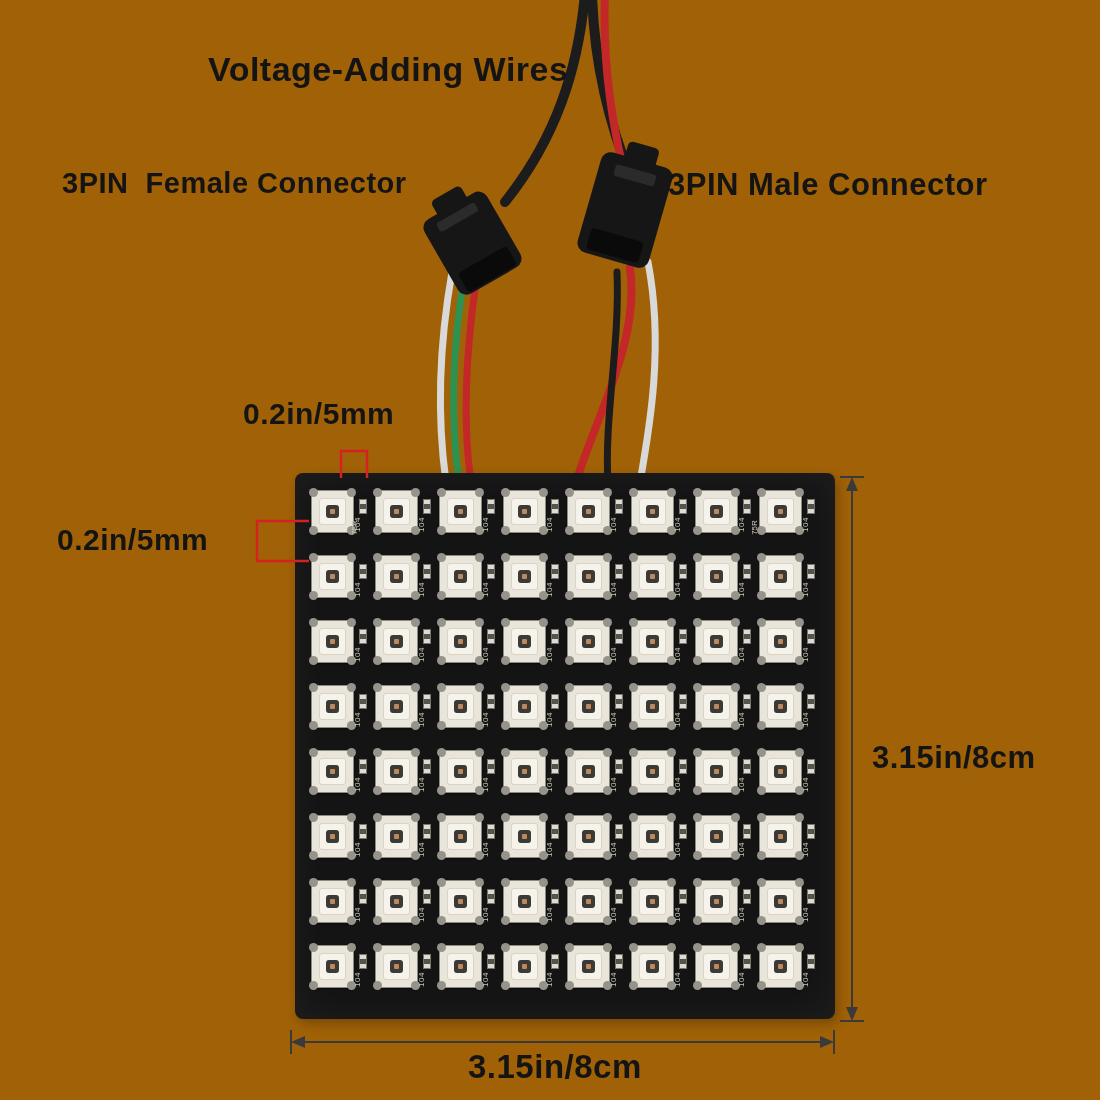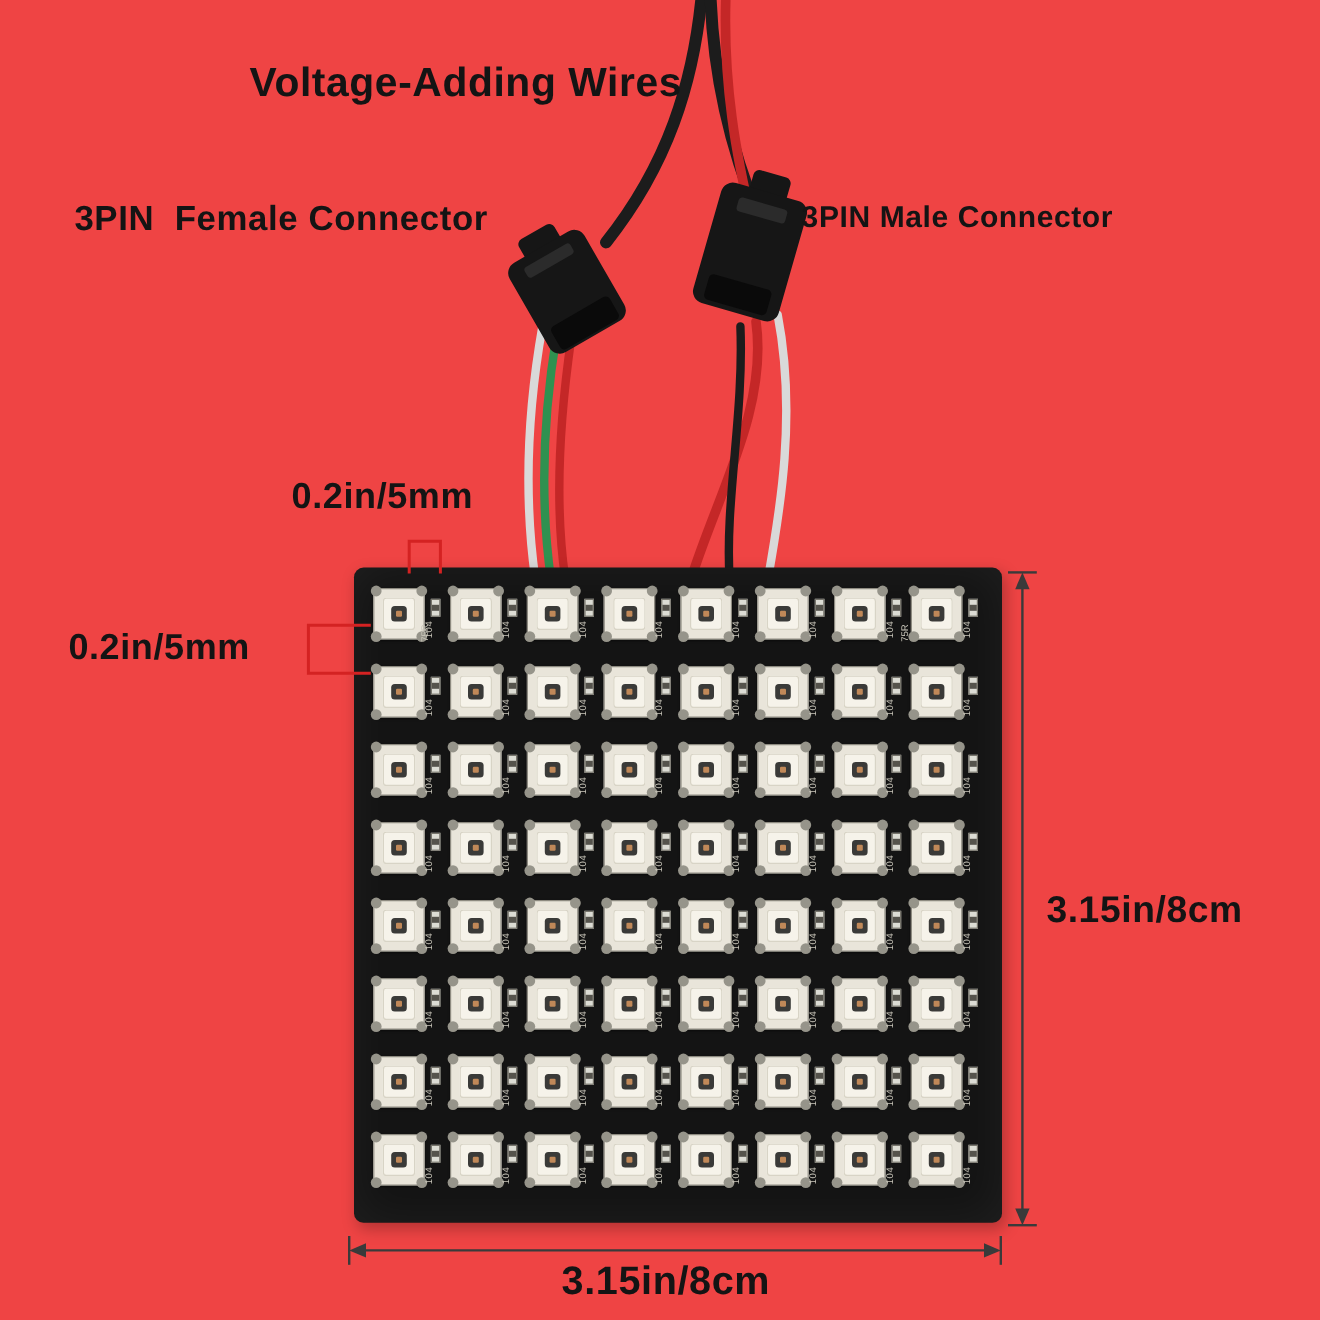--- a/index.html
+++ b/index.html
@@ -1,24 +1,24 @@
 <!DOCTYPE html>
 <html><head>
 <meta charset="utf-8">
 <style>
   * { margin:0; padding:0; box-sizing:border-box; }
   html,body { width:1100px; height:1100px; background:#ffffff; }
   body { font-family:"Liberation Sans", sans-serif; position:relative; overflow:hidden; }
-  .stage { position:absolute; inset:0; background:#ef4444; }
+  .stage { position:absolute; inset:0; background:#a16207; }
   .layer { position:absolute; left:0; top:0; width:1100px; height:1100px; pointer-events:none; }
 
   .label { position:absolute; font-weight:700; color:#141414; white-space:pre; letter-spacing:0.5px; }
   .title      { left:208px; top:50px;  font-size:34px; }
   .female     { left:62px;  top:167px; font-size:29px; }
-  .male       { left:668px; top:167px; font-size:25px; }
+  .male       { left:668px; top:167px; font-size:31px; }
   .pitch-top  { left:243px; top:397px; font-size:30px; }
   .pitch-left { left:57px;  top:523px; font-size:30px; }
   .dim-height { left:872px; top:740px; font-size:31px; }
   .dim-width  { left:468px; top:1048px; font-size:33px; }
 
   .panel { position:absolute; left:295px; top:473px; width:540px; height:546px;
            border-radius:8px;
            box-shadow: inset 0 0 40px rgba(255,255,255,0.05), 3px 5px 12px rgba(0,0,0,0.25); }
   .grid { position:absolute; left:13px; top:11px;
           display:grid; grid-template-columns:repeat(8,64px); grid-auto-rows:65px; }

